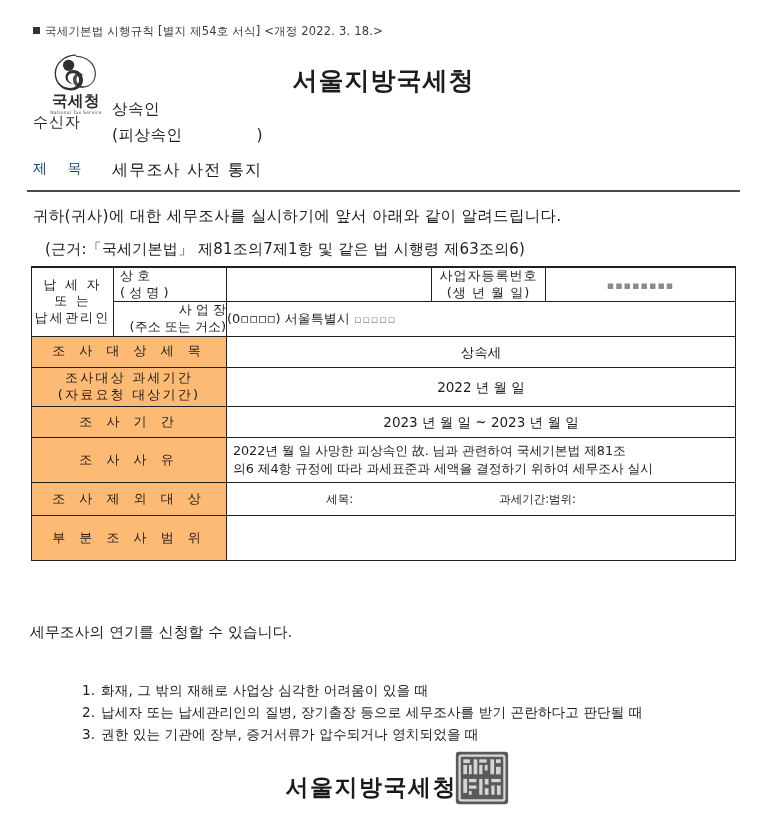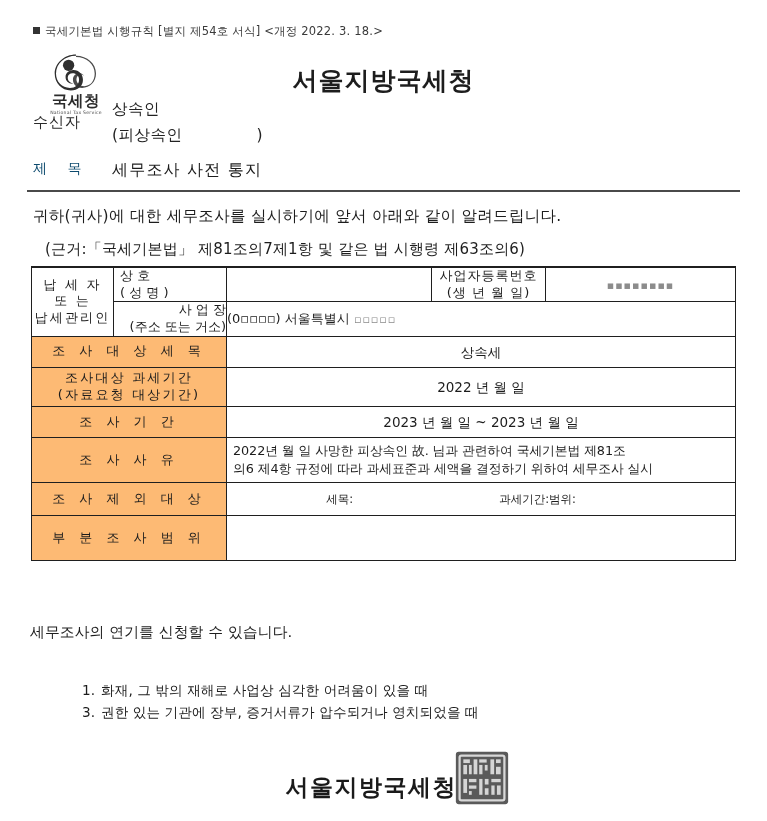--- a/index.html
+++ b/index.html
@@ -395,20 +395,21 @@
         <td class="lbl" colspan="2" style="height:44px">부 분 조 사  범 위</td>
         <td class="val" colspan="3"></td>
       </tr>
     </tbody>
   </table>
 
   <div class="post-2">세무조사의 연기를 신청할 수 있습니다.</div>
 
   <ul class="reasons">
     <li><span class="num">1.</span><span>화재, 그 밖의 재해로 사업상 심각한 어려움이 있을 때</span></li>
+    <li><span class="num">2.</span><span>납세자 또는 납세관리인의 질병, 장기출장 등으로 세무조사를 받기 곤란하다고 판단될 때</span></li>
     <li><span class="num">3.</span><span>권한 있는 기관에 장부, 증거서류가 압수되거나 영치되었을 때</span></li>
   </ul>
 
   <div class="signature">
     <span class="sig-inner">
       <span class="sig-name">서울지방국세청장</span>
       <svg class="seal" viewBox="0 0 60 60">
         <rect x="2" y="2" width="56" height="56" rx="3" fill="#5a5a5a"></rect>
         <rect x="6" y="6" width="48" height="48" rx="2" fill="none" stroke="#d8d8d8" stroke-width="2.4"></rect>
         <g fill="#d5d5d5">

